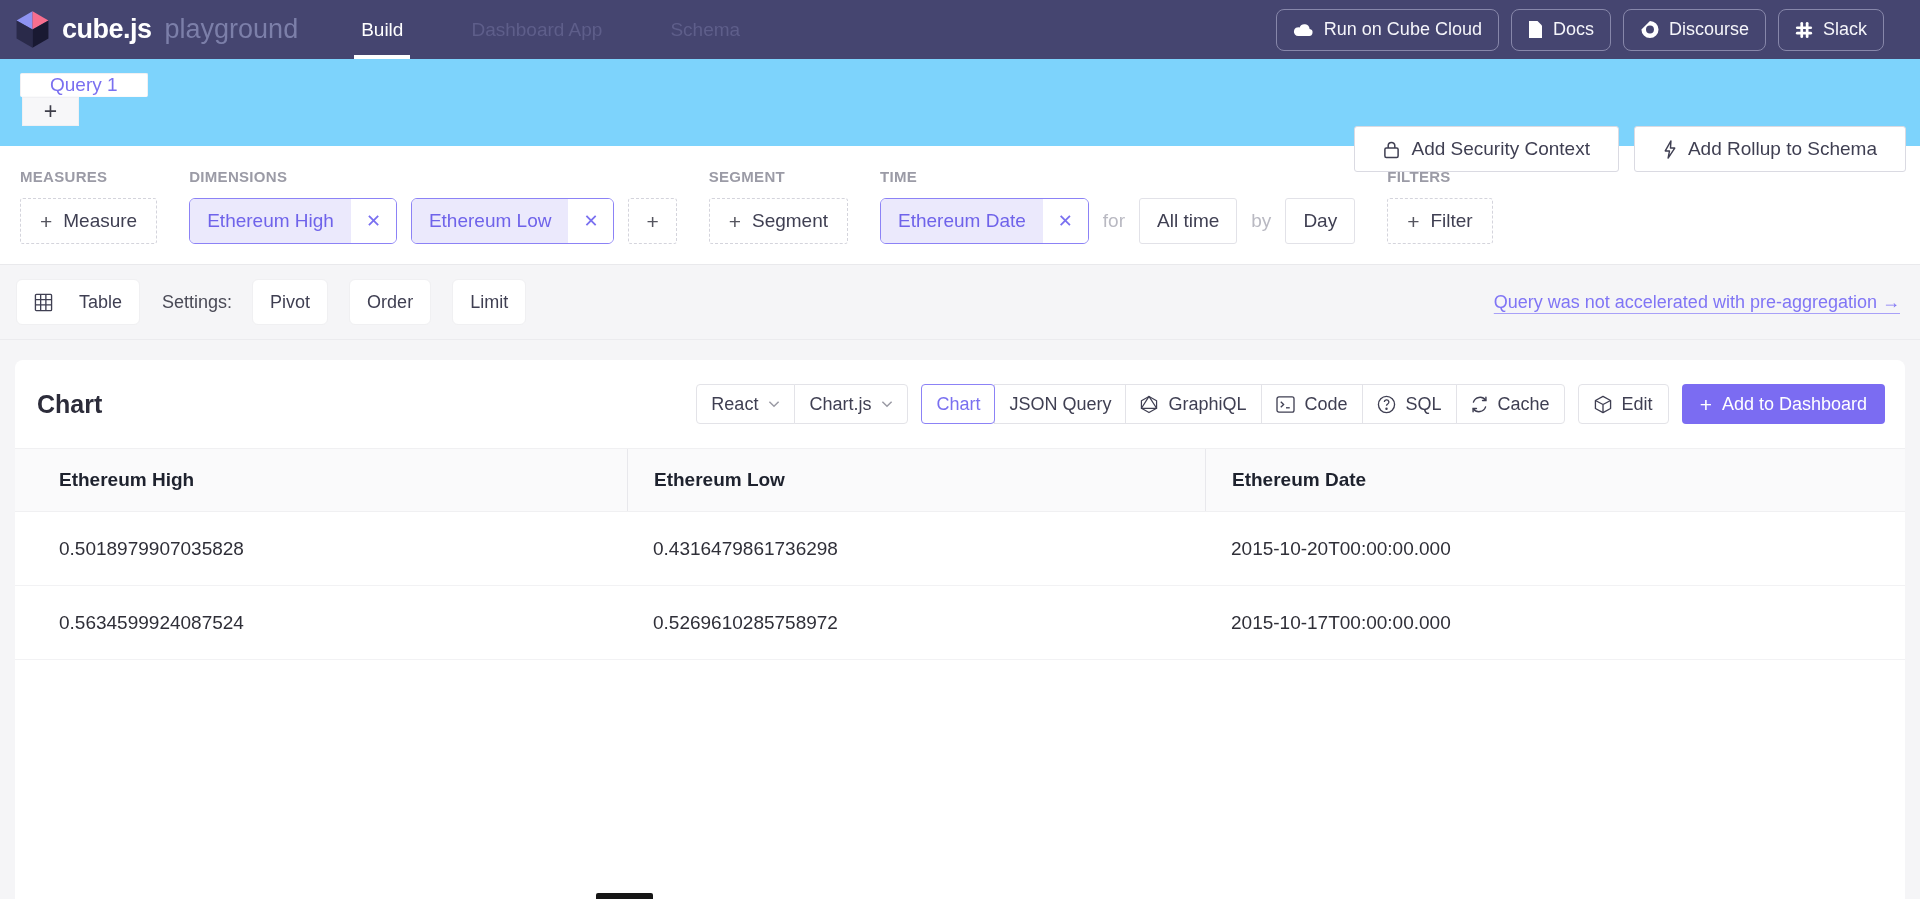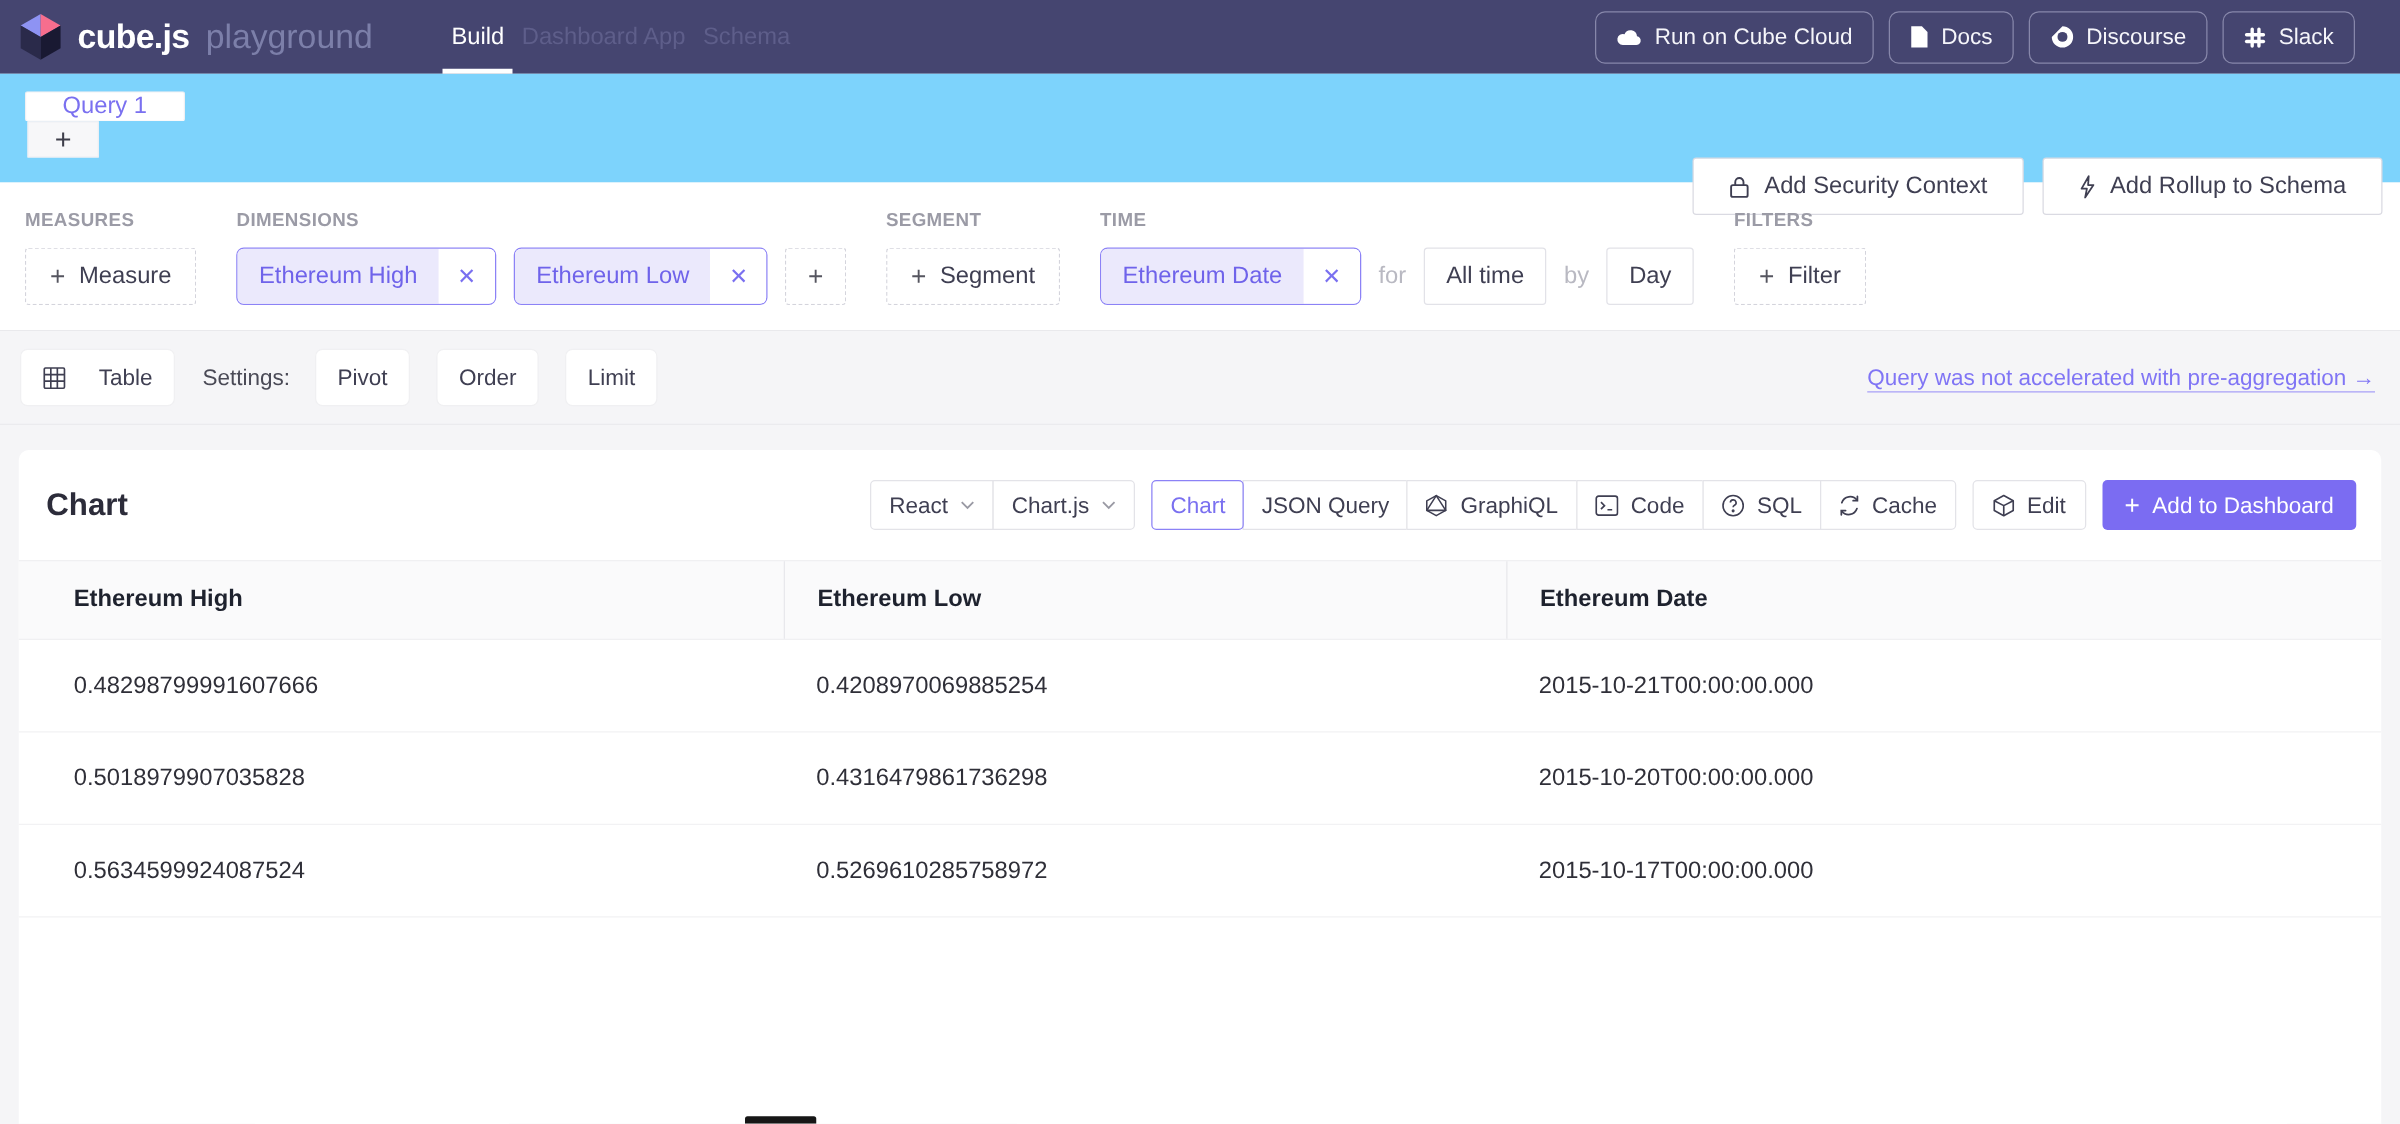--- a/index.html
+++ b/index.html
@@ -3,21 +3,21 @@
 <meta charset="utf-8">
 <style>
   * { margin:0; padding:0; box-sizing:border-box; font-family:"Liberation Sans","DejaVu Sans",sans-serif; }
   html,body { width:1920px; height:899px; overflow:hidden; background:#f5f5f7; position:relative; }
 
   
   .navbar { height:59px; background:#454570; display:flex; align-items:center; padding:0 36px 0 14px; }
   .brand { display:flex; align-items:center; gap:11px; }
   .brand-name { color:#ffffff; font-size:27px; font-weight:700; letter-spacing:-0.5px; }
   .brand-suffix { color:#7c7fa9; font-size:27px; font-weight:300; margin-left:2px; }
-  .nav-tabs { display:flex; margin-left:56px; height:59px; align-items:center; }
+  .nav-tabs { display:flex; margin-left:56px; gap:54px; height:59px; align-items:center; }
   .nav-tab { font-size:19px; color:#5e5e8a; height:100%; display:flex; align-items:center; padding:0 7px; position:relative; cursor:pointer; }
   .nav-tab.active { color:#ffffff; font-weight:500; }
   .nav-tab.active::after { content:""; position:absolute; left:0; right:0; bottom:0; height:4px; background:#ffffff; }
   .nav-actions { margin-left:auto; display:flex; gap:12px; }
   .nav-btn { display:flex; align-items:center; gap:10px; border:1px solid #8787aa; border-radius:8px; height:42px; padding:0 16px; color:#f5f5fa; font-size:18px; background:transparent; cursor:pointer; }
 
   
   .query-tabs-row { background:#7dd3fc; display:flex; align-items:flex-start; padding:14px 14px 0 20px; height:87px;flex-direction:column; }
   .query-tab { height:48px; padding:0 29px; display:flex; align-items:center; font-size:19px; color:#7a70f0; background:#fff; border:1px solid #f0f0f3; border-bottom-color:#fafafb; border-radius:2px; cursor:pointer; }
   .add-tab { height:48px; width:57px; display:flex; align-items:center; justify-content:center; background:#f7f7f9; border:1px solid #f0f0f3; color:#3e3e4a; font-size:23px; font-weight:300; margin-left:2px; cursor:pointer; }
@@ -327,25 +327,20 @@
     </div>
   </div>
 
   <div class="data-table">
     <div class="thead">
       <div class="th">Ethereum High</div>
       <div class="th">Ethereum Low</div>
       <div class="th">Ethereum Date</div>
     </div>
     <div class="tr">
-      <div class="td">0.48298799991607666</div>
-      <div class="td">0.4208970069885254</div>
-      <div class="td">2015-10-21T00:00:00.000</div>
-    </div>
-    <div class="tr">
       <div class="td">0.5018979907035828</div>
       <div class="td">0.4316479861736298</div>
       <div class="td">2015-10-20T00:00:00.000</div>
     </div>
     <div class="tr">
       <div class="td">0.5634599924087524</div>
       <div class="td">0.5269610285758972</div>
       <div class="td">2015-10-17T00:00:00.000</div>
     </div>
     <div class="tr partial"></div>

